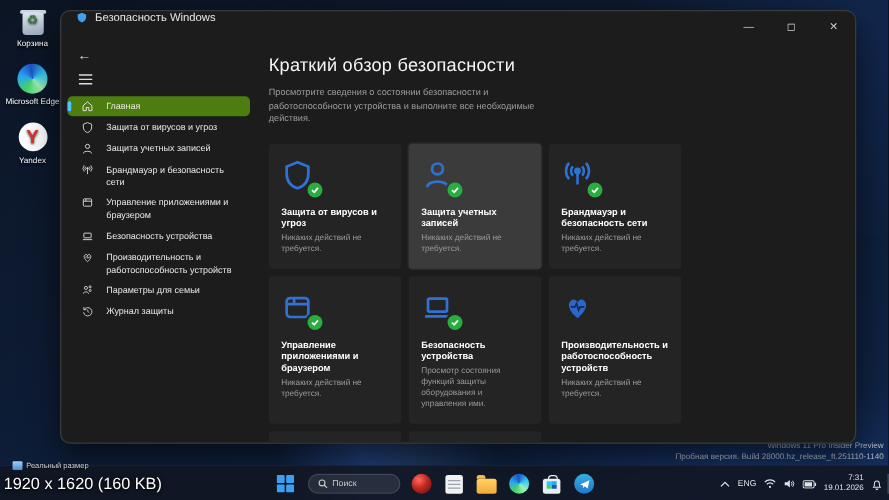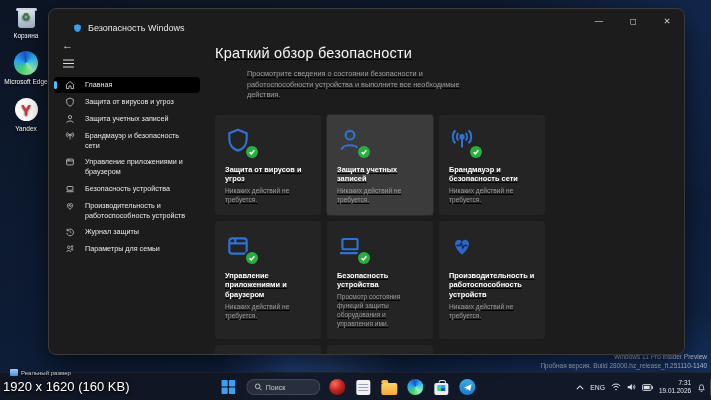--- a/index.html
+++ b/index.html
@@ -25,42 +25,42 @@
   .edge-circle{width:24px;height:24px;border-radius:50%;
     background:conic-gradient(from 210deg,#46d369,#2aa7f1,#1b53c5,#35c7f3,#9ef0b5,#46d369);}
   .yandex-circle{width:23px;height:23px;border-radius:50%;background:#fff;color:#e52e2e;font-weight:bold;font-size:15px;line-height:23px;text-align:center;margin:1px auto;}
 
   
   .watermark{position:absolute;right:4px;top:353px;text-align:right;color:#c6cdd8;font-size:6.5px;line-height:1.35;z-index:1;opacity:.9;}
 
   
   .win{position:absolute;left:48px;top:8px;width:635px;height:345px;background:#1c1c1c;border:1px solid #3a3a3a;
     border-radius:8px;box-shadow:0 10px 28px rgba(0,0,0,.6);overflow:hidden;z-index:2;}
-  .titlebar{height:24px;display:flex;align-items:flex-end;padding-left:24px;color:#e6e6e6;font-size:9px;}
+  .titlebar{height:24px;display:flex;align-items:flex-start;padding-left:12px;color:#e6e6e6;font-size:9px;}
   .titlebar .appicon{width:9px;height:10px;margin-right:6px;}
   .controls{margin-left:auto;display:flex;height:24px;}
   .ctrl{width:34px;text-align:center;line-height:24px;font-size:8.5px;color:#cfcfcf;}
   .winbody{position:absolute;top:24px;left:0;right:0;bottom:0;}
 
   
   .sidebar{position:absolute;left:0;top:0;bottom:0;width:156px;padding:4px 5px 0 5px;box-sizing:border-box;}
   .backbtn{color:#dcdcdc;font-size:11px;padding:2px 8px 6px 8px;}
   .hamburger{padding:2px 8px 8px 9px;}
   .nav-item{position:relative;display:flex;gap:9px;align-items:flex-start;padding:3px 6px 3px 10px;margin:1px 0;
     color:#e8e8e8;font-size:7.2px;line-height:1.35;border-radius:4px;}
   .nav-item .nico{flex:0 0 12px;margin-top:0px;}
-  .nav-item.active{background:#000000;}
+  .nav-item.active{background:#4d7c0f;}
   .nav-item.active::before{content:"";position:absolute;left:0;top:4px;bottom:4px;width:3px;border-radius:2px;background:#4cc2ff;}
   .settings-row{position:absolute;left:5px;bottom:8px;display:flex;gap:9px;align-items:center;
     padding:4px 6px 4px 10px;color:#e8e8e8;font-size:7.2px;width:130px;}
 
   
-  .content{position:absolute;left:156px;top:0;right:0;bottom:0;padding:12px 18px 16px 10px;text-decoration:underline;}
+  .content{position:absolute;left:156px;top:0;right:0;bottom:0;padding:12px 18px 16px 10px;}
   .h1{color:#f5f5f5;font-size:14.5px;font-weight:400;letter-spacing:.2px;}
-  .sub{margin-top:8px;width:232px;color:#9d9d9d;font-size:7.3px;line-height:1.45;margin-left:32px;}
+  .sub{margin-top:8px;width:232px;color:#9d9d9d;font-size:7.3px;line-height:1.45;}
   .grid{margin-top:14px;display:grid;grid-template-columns:repeat(3,106px);gap:6px;}
   .tile{background:#242424;border-radius:3px;padding:11px 10px 10px 10px;min-height:64px;box-sizing:content-box;}
   .tile.hov{background:#3b3b3b;outline:1px solid rgba(255,255,255,.06);}
   .tile .ticon{position:relative;width:30px;height:32px;}
   .badge{position:absolute;right:-3px;bottom:0px;width:12px;height:12px;border-radius:50%;background:#27ae3f;
     box-shadow:0 0 0 2px #242424;display:flex;align-items:center;justify-content:center;}
   .tile.hov .badge{box-shadow:0 0 0 2px #3b3b3b;}
   .t-title{margin-top:7px;color:#fff;font-size:7.4px;font-weight:700;line-height:1.3;}
   .t-status{margin-top:3px;color:#9a9a9a;font-size:6.6px;line-height:1.35;}
 
@@ -202,34 +202,34 @@
         </div>
         <div class="nav-item">
           <svg class="nico" width="10" height="10" viewBox="0 0 24 24" fill="none" stroke="#d8d8d8" stroke-width="1.7">
               <path d="M12 20 C5.5 14.5 4.2 9.5 7 7 C9.4 5 12 7 12 8.8 C12 7 14.6 5 17 7 C19.8 9.5 18.5 14.5 12 20 Z"></path>
               <path d="M7 11.5 H10 L11.3 9.3 L12.8 13.8 L14 11.5 H17" stroke-width="1.3"></path>
             </svg>
           <span>Производительность и работоспособность устройств</span>
         </div>
         <div class="nav-item">
           <svg class="nico" width="10" height="10" viewBox="0 0 24 24" fill="none" stroke="#d8d8d8" stroke-width="1.7">
-              <path d="M5 4 V9 H10"></path>
-              <path d="M5.5 9 A8 8 0 1 1 4.5 14"></path>
-              <path d="M12.5 8.5 V12.7 L15.3 14.4" stroke-width="1.4"></path>
-            </svg>
-          <span>Журнал защиты</span>
-        </div>
-        <div class="nav-item">
-          <svg class="nico" width="10" height="10" viewBox="0 0 24 24" fill="none" stroke="#d8d8d8" stroke-width="1.7">
               <circle cx="9" cy="8" r="3"></circle>
               <circle cx="17" cy="6" r="2"></circle>
               <circle cx="17" cy="13" r="2"></circle>
               <path d="M4 19 C4 14.5 14 14.5 14 19"></path>
             </svg>
           <span>Параметры для семьи</span>
+        </div>
+        <div class="nav-item">
+          <svg class="nico" width="10" height="10" viewBox="0 0 24 24" fill="none" stroke="#d8d8d8" stroke-width="1.7">
+              <path d="M5 4 V9 H10"></path>
+              <path d="M5.5 9 A8 8 0 1 1 4.5 14"></path>
+              <path d="M12.5 8.5 V12.7 L15.3 14.4" stroke-width="1.4"></path>
+            </svg>
+          <span>Журнал защиты</span>
         </div>
 
       </div>
 
       <div class="content">
         <div class="h1">Краткий обзор безопасности</div>
         <div class="sub">Просмотрите сведения о состоянии безопасности и работоспособности устройства и выполните все необходимые действия.</div>
 
         <div class="grid">
 

